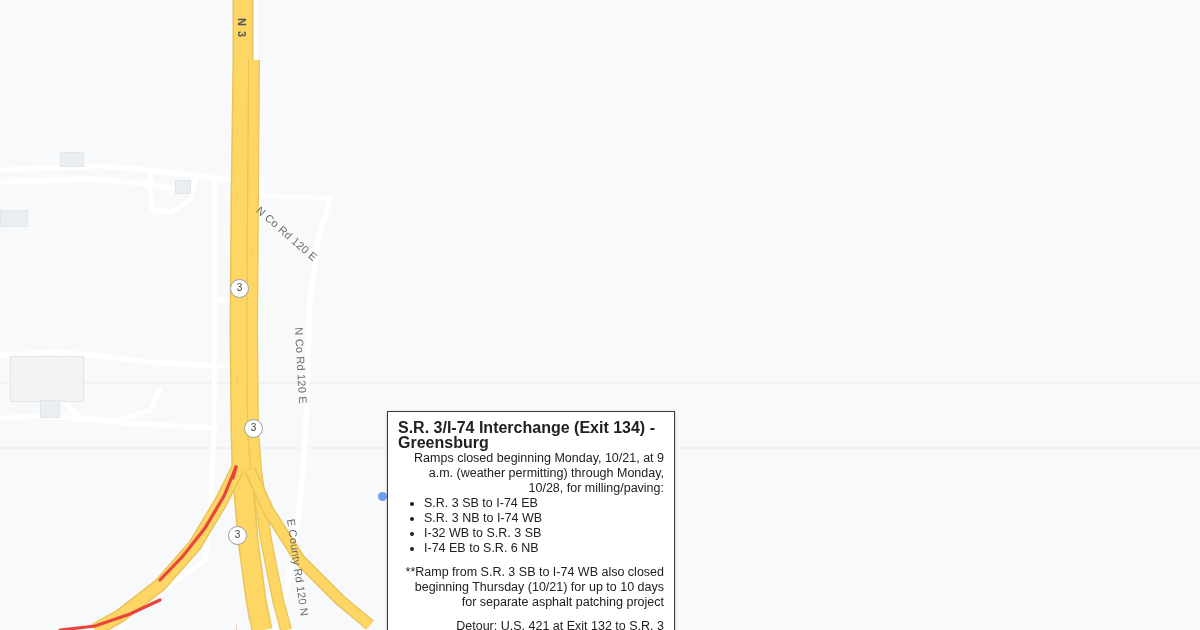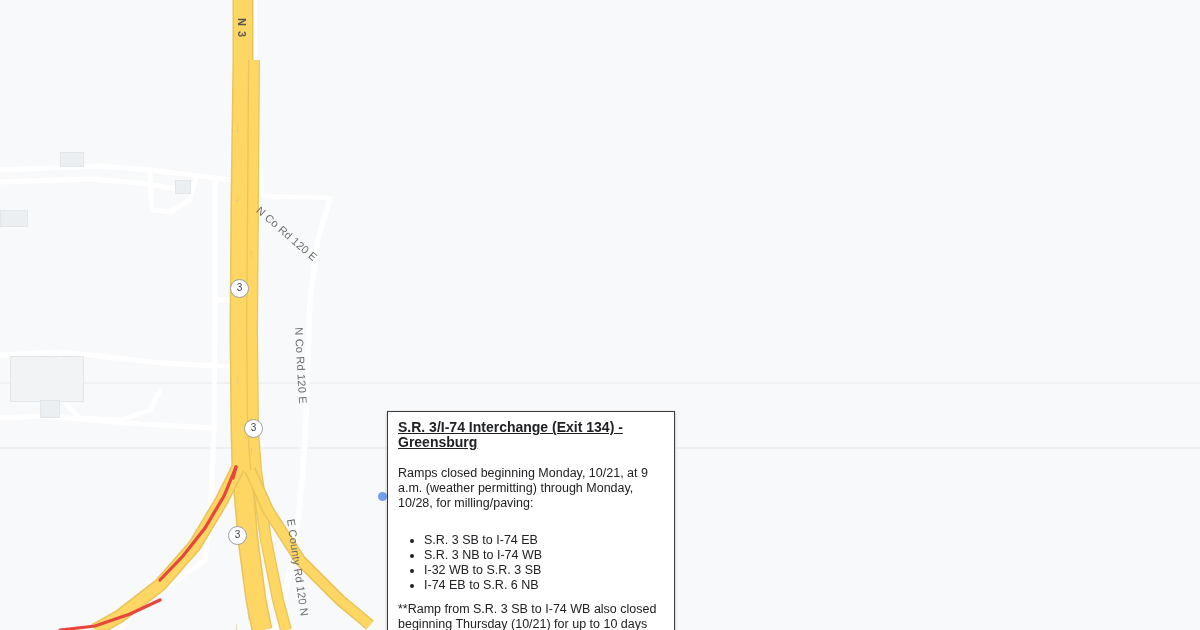--- a/index.html
+++ b/index.html
@@ -87,31 +87,31 @@
     box-shadow: 0 1px 3px rgba(0,0,0,0.25);
     padding: 8px 10px 10px 10px;
     box-sizing: border-box;
     font-size: 12.5px;
     line-height: 15px;
     color: #202124;
   }
 
   #info-popup .title {
     font-weight: bold;
-    font-size: 14px;
-    margin-bottom: 16px;
-    text-decoration: underline;
+    font-size: 16px;
+    margin-bottom: 1px;
   }
 
   #info-popup p {
     margin: 0;
+    text-align: right;
   }
 
   #info-popup ul {
-    margin: 22px 0 9px 0;
+    margin: 0 0 9px 0;
     padding-left: 26px;
   }
 
   #info-popup li {
     margin: 0;
     padding: 0;
     line-height: 15px;
   }
 
   #info-popup .para-gap {

